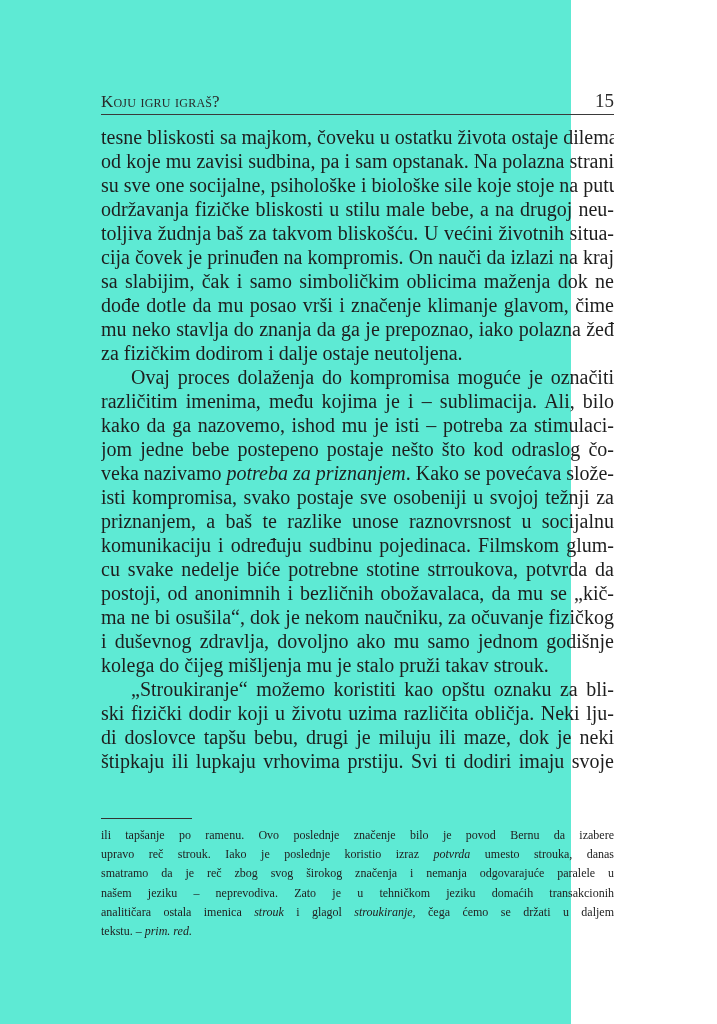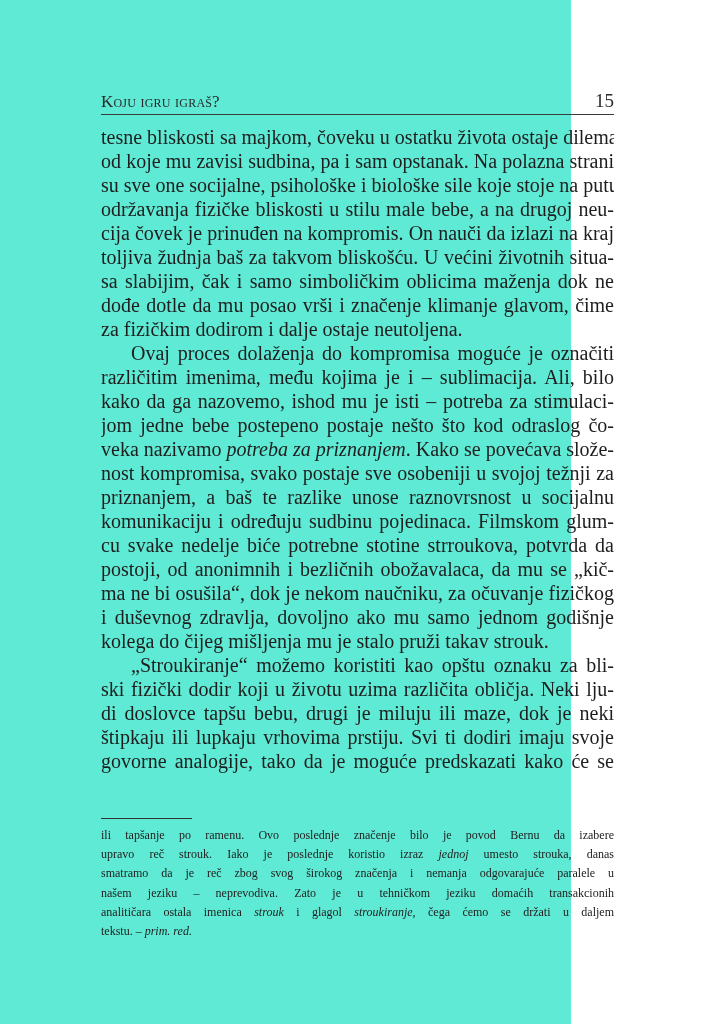--- a/index.html
+++ b/index.html
@@ -45,49 +45,49 @@
     <span class="rh-title">Koju igru igraš?</span>
     <span class="rh-page">15</span>
   </div>
   <div class="head-rule"></div>
 
   <div class="body-text">
     <span class="ln">tesne bliskosti sa majkom, čoveku u ostatku života ostaje dilema</span>
     <span class="ln">od koje mu zavisi sudbina, pa i sam opstanak. Na polazna strani</span>
     <span class="ln">su sve one socijalne, psihološke i biološke sile koje stoje na putu</span>
     <span class="ln">održavanja fizičke bliskosti u stilu male bebe, a na drugoj neu-</span>
+    <span class="ln">toljiva žudnja baš za takvom bliskošću. U većini životnih situa-</span>
     <span class="ln">cija čovek je prinuđen na kompromis. On nauči da izlazi na kraj</span>
-    <span class="ln">toljiva žudnja baš za takvom bliskošću. U većini životnih situa-</span>
     <span class="ln">sa slabijim, čak i samo simboličkim oblicima maženja dok ne</span>
     <span class="ln">dođe dotle da mu posao vrši i značenje klimanje glavom, čime</span>
+    <span class="ln">mu neko stavlja do znanja da ga je prepoznao, iako polazna žeđ</span>
     <span class="ln last">za fizičkim dodirom i dalje ostaje neutoljena.</span>
     <span class="ln indent">Ovaj proces dolaženja do kompromisa moguće je označiti</span>
     <span class="ln">različitim imenima, među kojima je i – sublimacija. Ali, bilo</span>
     <span class="ln">kako da ga nazovemo, ishod mu je isti – potreba za stimulaci-</span>
     <span class="ln">jom jedne bebe postepeno postaje nešto što kod odraslog čo-</span>
     <span class="ln"><span>veka nazivamo </span><i>potreba za priznanjem</i><span>. Kako se povećava slože-</span></span>
-    <span class="ln">nost kompromisa, svako postaje sve osobeniji u svojoj težnji za</span>
+    <span class="ln">isti kompromisa, svako postaje sve osobeniji u svojoj težnji za</span>
     <span class="ln">priznanjem, a baš te razlike unose raznovrsnost u socijalnu</span>
     <span class="ln">komunikaciju i određuju sudbinu pojedinaca. Filmskom glum-</span>
     <span class="ln">cu svake nedelje biće potrebne stotine strroukova, potvrda da</span>
     <span class="ln">postoji, od anonimnih i bezličnih obožavalaca, da mu se „kič-</span>
     <span class="ln">ma ne bi osušila“, dok je nekom naučniku, za očuvanje fizičkog</span>
     <span class="ln">i duševnog zdravlja, dovoljno ako mu samo jednom godišnje</span>
     <span class="ln last">kolega do čijeg mišljenja mu je stalo pruži takav strouk.</span>
     <span class="ln indent">„Stroukiranje“ možemo koristiti kao opštu oznaku za bli-</span>
     <span class="ln">ski fizički dodir koji u životu uzima različita obličja. Neki lju-</span>
     <span class="ln">di doslovce tapšu bebu, drugi je miluju ili maze, dok je neki</span>
     <span class="ln">štipkaju ili lupkaju vrhovima prstiju. Svi ti dodiri imaju svoje</span>
-    <span class="ln">govorne analogije, tako da je moguće predskazati kako će se</span>
   </div>
 
   <div class="fn-rule"></div>
 
   <div class="footnote">
     <span class="fl">ili tapšanje po ramenu. Ovo poslednje značenje bilo je povod Bernu da izabere</span>
-    <span class="fl"><span>upravo reč strouk. Iako je poslednje koristio izraz </span><i>jednoj</i><span> umesto strouka, danas</span></span>
+    <span class="fl"><span>upravo reč strouk. Iako je poslednje koristio izraz </span><i>potvrda</i><span> umesto strouka, danas</span></span>
     <span class="fl">smatramo da je reč zbog svog širokog značenja i nemanja odgovarajuće paralele u</span>
     <span class="fl">našem jeziku – neprevodiva. Zato je u tehničkom jeziku domaćih transakcionih</span>
     <span class="fl"><span>analitičara ostala imenica </span><i>strouk</i><span> i glagol </span><i>stroukiranje,</i><span> čega ćemo se držati u daljem</span></span>
     <span class="fl last"><span>tekstu. – </span><i>prim. red.</i></span>
   </div>
 
 </div>
 
 </body></html>

